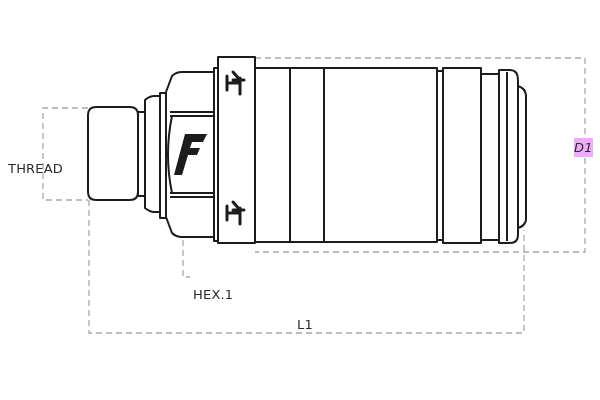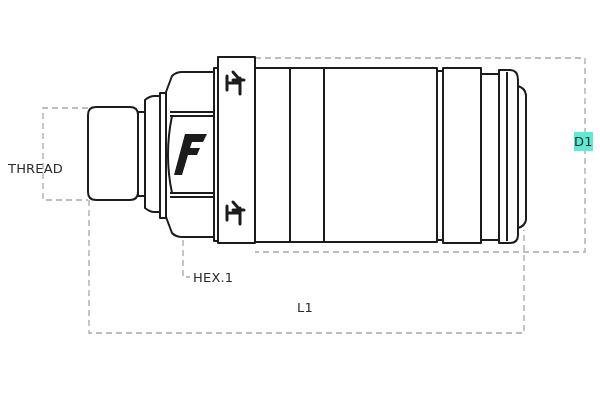--- a/index.html
+++ b/index.html
@@ -65,15 +65,15 @@
     <path class="part" d="M437 71 H443 V240 H437 Z"></path>
     <path class="part" d="M443 68 H481 V243 H443 Z"></path>
     <path class="part" d="M481 74 H499 V240 H481 Z"></path>
     <path class="part" d="M499 70 H510 Q518 70 518 80 V235 Q518 243 510 243 H499 Z"></path>
     <path class="line" d="M507 72 V241"></path>
     <path class="part" d="M518 86 Q525 88 526 95 V220 Q525 226 518 228 Z"></path>
   </g>
 </svg>
 
 <span class="lbl" style="left:8px; top:161px;">THREAD</span>
-<span class="lbl" style="left:193px; top:270px;">HEX.1</span>
-<span class="lbl" style="left:297px; top:300px;">L1</span>
-<span class="lbl" style="left:574px; top:132px; background:#5eead4; padding:2px 0;">D1</span>
+<span class="lbl" style="left:193px; top:287px;">HEX.1</span>
+<span class="lbl" style="left:297px; top:317px;">L1</span>
+<span class="lbl" style="left:574px; top:138px; background:#f0abfc; padding:2px 0;font-style:italic;">D1</span>
 
 </body></html>

